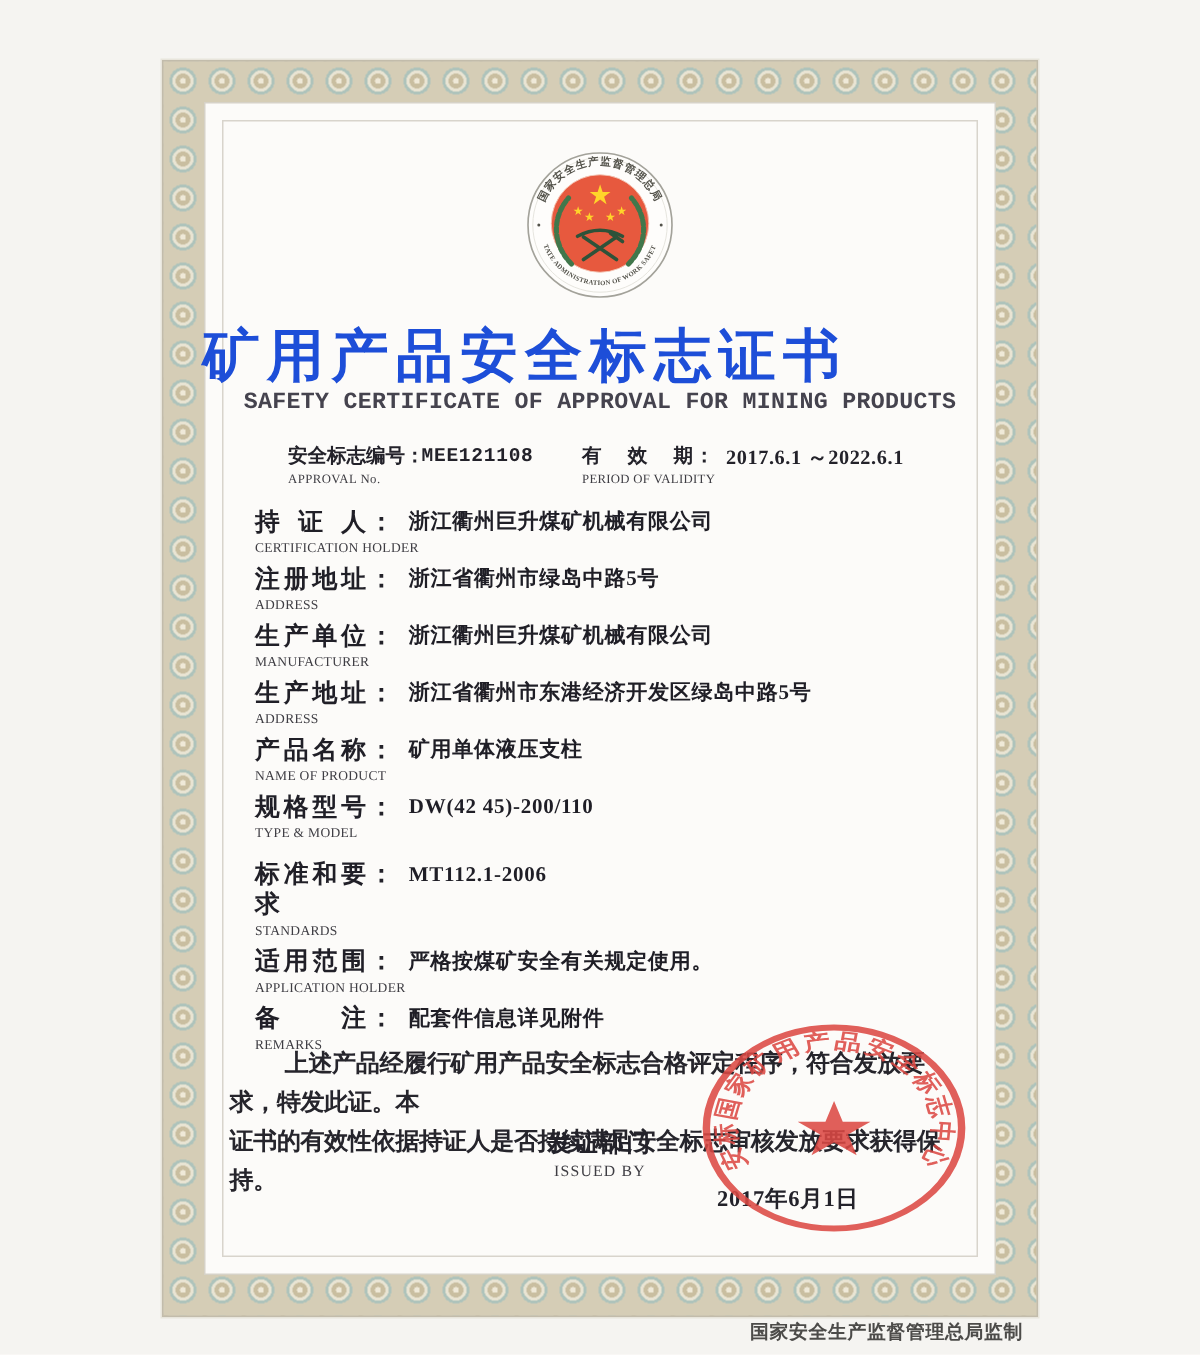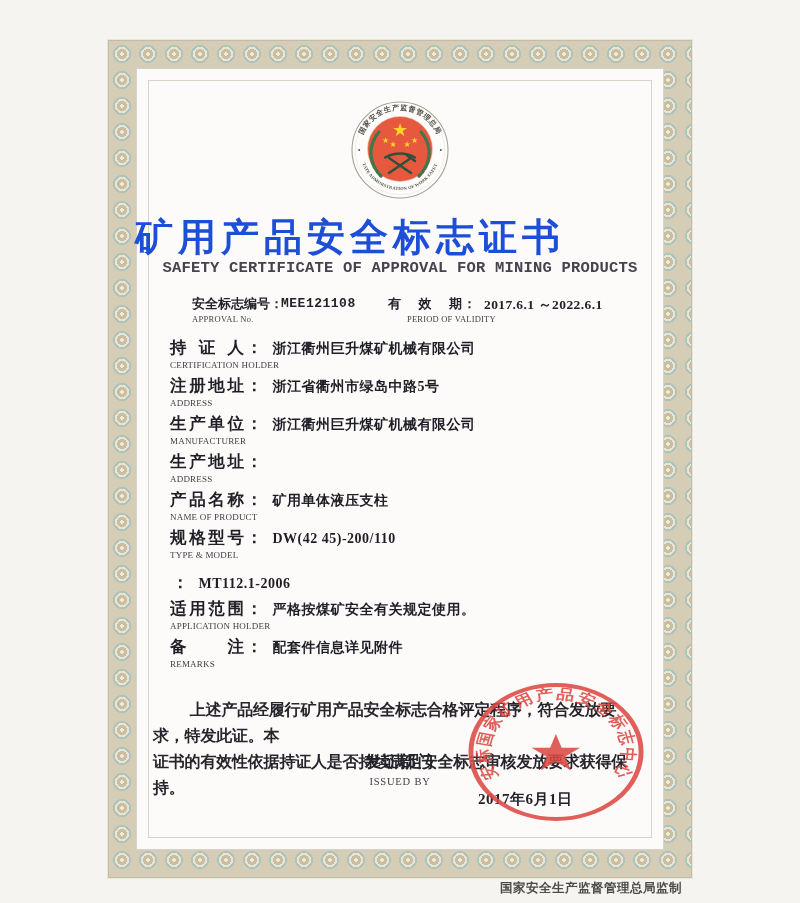--- a/index.html
+++ b/index.html
@@ -42,21 +42,21 @@
     position:absolute;left:135px;top:259px;width:530px;text-align:center;
     font-size:15.5px;font-weight:700;letter-spacing:0.2px;color:#45434e;font-family:Liberation Mono, monospace;
   }
   
   .toprow{position:absolute;left:0;top:295px;width:800px;}
   .ap-label{position:absolute;left:192px;top:0;font-size:13px;font-weight:700;text-align:center;}
   .ap-en{position:absolute;left:192px;top:19px;font-size:8.5px;letter-spacing:0.3px;color:#3e3d43;}
   .ap-value{position:absolute;left:281px;top:1px;font-size:13px;font-weight:700;font-family:"Liberation Mono","DejaVu Sans Mono",monospace;letter-spacing:0.5px;}
   .va-label{position:absolute;left:388px;top:0;width:74px;font-size:13px;font-weight:700;text-align:justify;text-align-last:justify;}
   .va-colon{position:absolute;left:463px;top:0;font-size:13px;font-weight:700;}
-  .va-en{position:absolute;left:407px;top:19px;font-size:8.5px;letter-spacing:0.2px;color:#3e3d43;}
+  .va-en{position:absolute;left:388px;top:19px;font-size:8.5px;letter-spacing:0.2px;color:#3e3d43;}
   .va-value{position:absolute;left:484px;top:1px;font-size:13.5px;font-weight:700;letter-spacing:0.4px;}
   
   .fields{position:absolute;left:170px;top:338px;width:505px;}
   .field-row{display:flex;align-items:flex-start;margin-bottom:5px;}
   .field-row.gap-above{margin-top:12px;}
   .label-wrap{width:74px;flex:0 0 74px;}
   .cn-label{font-size:16.5px;font-weight:700;text-align:justify;text-align-last:justify;line-height:20px;color:#201f27;}
   .en-label{font-size:9px;letter-spacing:0.2px;color:#3e3d43;line-height:12px;margin-top:1px;white-space:nowrap;}
   .colon{font-size:16.5px;font-weight:700;line-height:20px;margin-left:2px;}
   .value{font-size:14px;font-weight:600;letter-spacing:0.5px;line-height:21px;margin-left:10px;color:#1f1e26;white-space:nowrap;text-align:center;}
@@ -157,20 +157,21 @@
     <div class="colon">：</div>
     <div class="value">浙江衢州巨升煤矿机械有限公司</div>
   </div>
 
   <div class="field-row">
     <div class="label-wrap">
       <div class="cn-label">生产地址</div>
       <div class="en-label">ADDRESS</div>
     </div>
     <div class="colon">：</div>
+    <div class="value">浙江省衢州市东港经济开发区绿岛中路5号</div>
   </div>
 
   <div class="field-row">
     <div class="label-wrap">
       <div class="cn-label">产品名称</div>
       <div class="en-label">NAME OF PRODUCT</div>
     </div>
     <div class="colon">：</div>
     <div class="value">矿用单体液压支柱</div>
   </div>
@@ -178,20 +179,24 @@
   <div class="field-row">
     <div class="label-wrap">
       <div class="cn-label">规格型号</div>
       <div class="en-label">TYPE &amp; MODEL</div>
     </div>
     <div class="colon">：</div>
     <div class="value">DW(42 45)-200/110</div>
   </div>
 
   <div class="field-row gap-above">
+    <div class="label-wrap">
+      <div class="cn-label">标准和要求</div>
+      <div class="en-label">STANDARDS</div>
+    </div>
     <div class="colon">：</div>
     <div class="value">MT112.1-2006</div>
   </div>
 
   <div class="field-row">
     <div class="label-wrap">
       <div class="cn-label">适用范围</div>
       <div class="en-label">APPLICATION HOLDER</div>
     </div>
     <div class="colon">：</div>

